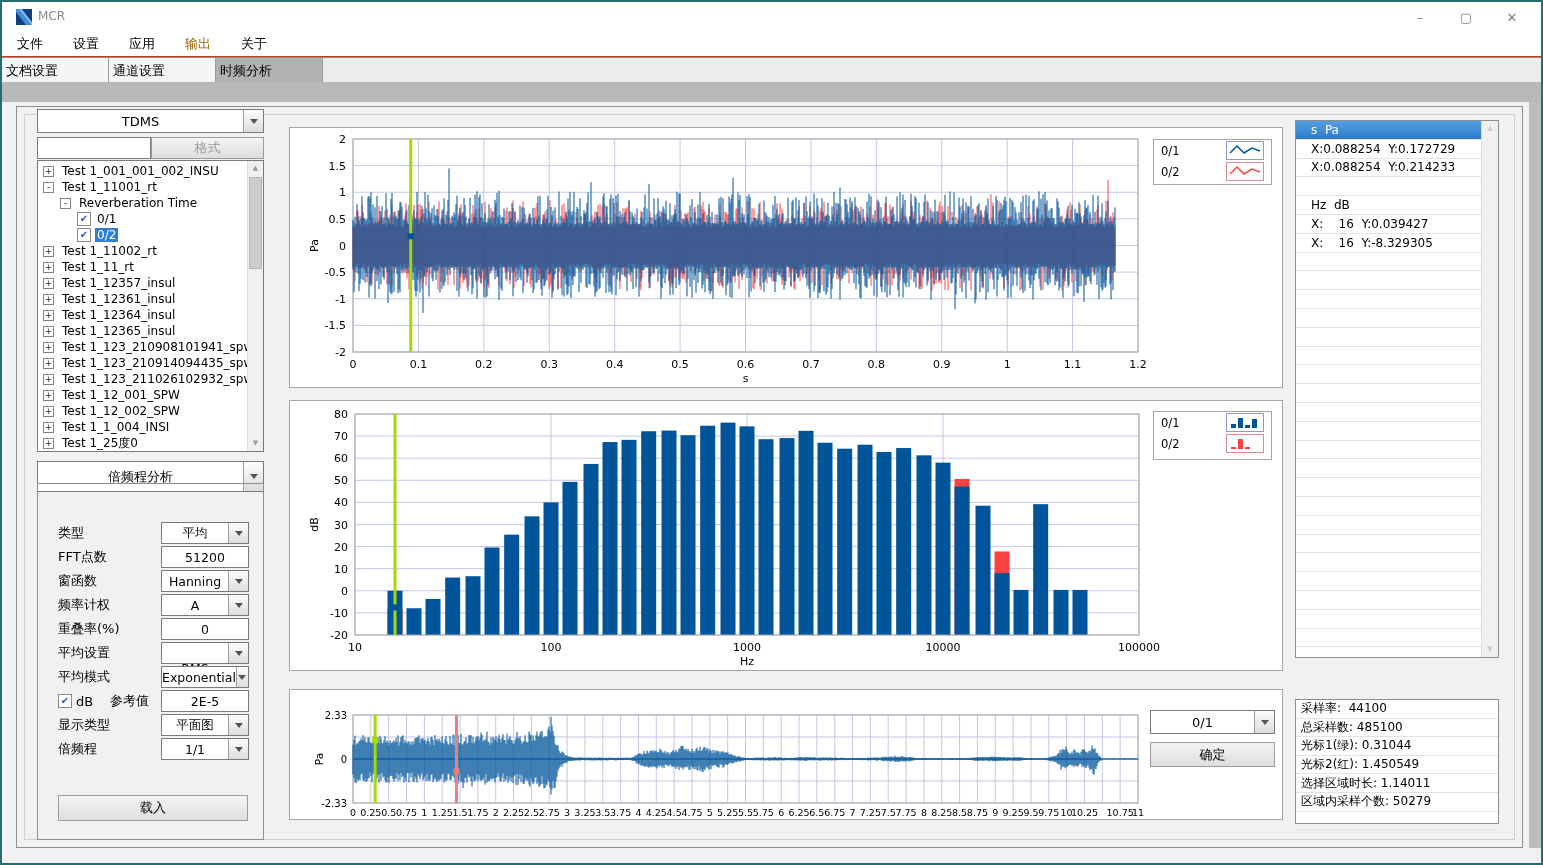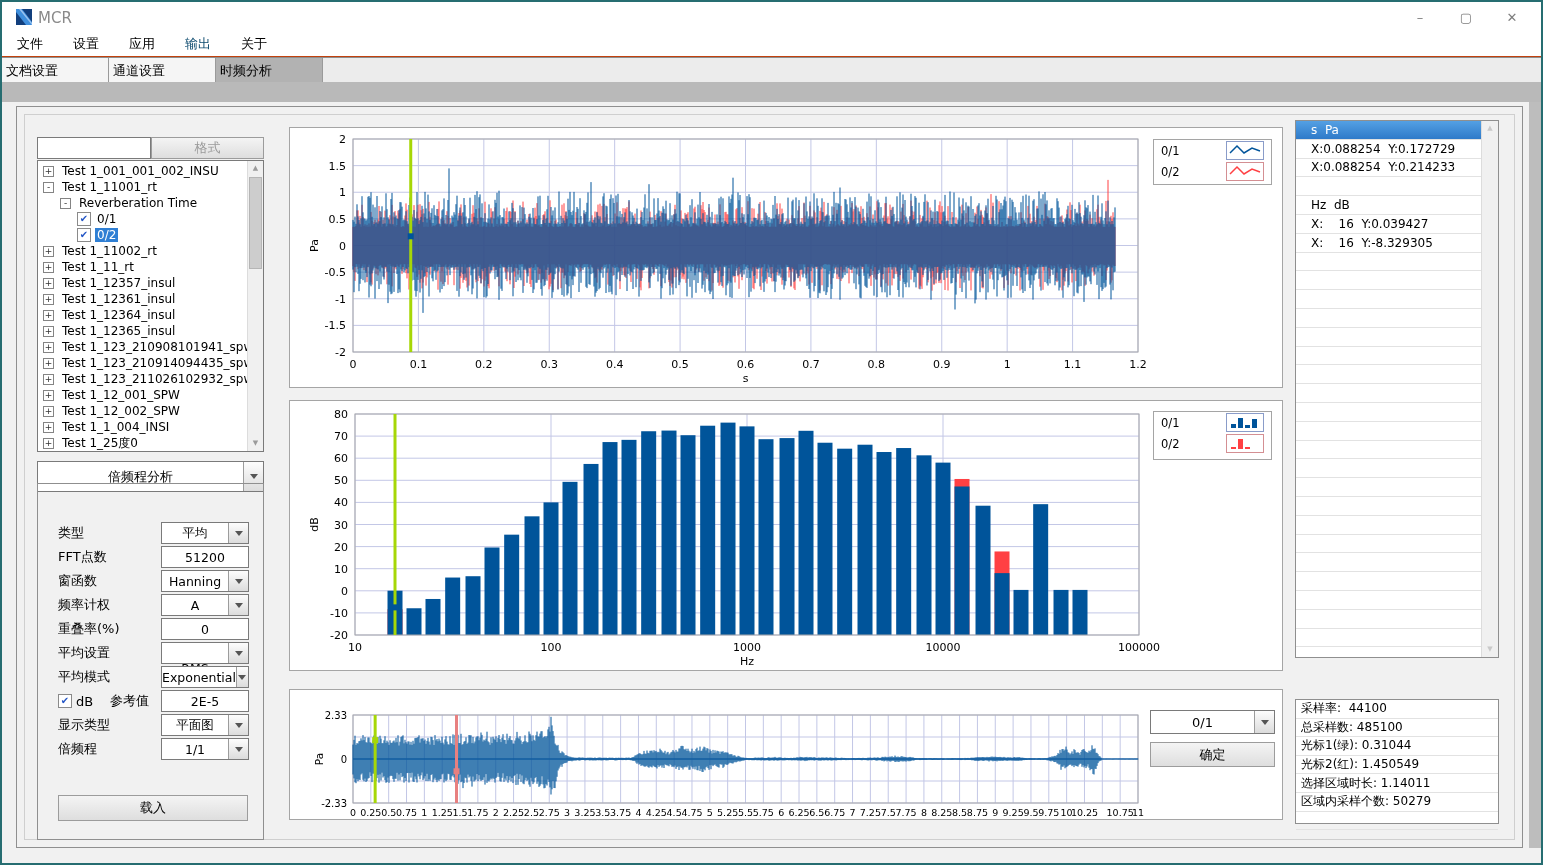--- a/index.html
+++ b/index.html
@@ -1,26 +1,26 @@
 <!DOCTYPE html>
 <html><head>
 <meta charset="utf-8">
 <style>
   html,body{margin:0;padding:0;background:#d8d8d8;font-family:"DejaVu Sans","Liberation Sans",sans-serif;}
   .screen{position:relative;width:1543px;height:865px;background:#f1f1f1;border:2px solid #266d71;box-sizing:border-box;overflow:hidden;}
   .abs{position:absolute;}
   
   #titlebar{left:0;top:0;width:100%;height:30px;background:#ffffff;}
-  #app-title{left:36px;top:7px;font-size:15px;color:#8a8a8a;}
+  #app-title{left:36px;top:7px;font-size:12px;color:#8a8a8a;}
   #win-controls{right:6px;top:0;height:30px;display:flex;}
   .winbtn{width:46px;height:30px;display:flex;align-items:center;justify-content:center;color:#7d7d7d;font-size:13px;cursor:default;}
   
   #menubar{left:0;top:30px;width:100%;height:24px;background:#ffffff;border-bottom:5px solid #c2410c;display:flex;align-items:center;}
   .menu-item{padding:0 15px;font-size:13px;color:#000;}
-  .menu-item.disabled{color:#0c4a6e;}
+  .menu-item.disabled{color:#a16207;}
   
   #tabbar{left:0;top:55px;width:100%;height:25px;background:#ececec;border-top:1px solid #8e8e8e;display:flex;}
   .tab{width:107px;height:25px;display:flex;align-items:center;padding-left:4px;font-size:13px;background:#f5f5f5;border-right:1px solid #9a9a9a;box-sizing:border-box;}
   .tab.active{background:#b2b2b2;}
   #grayband{left:0;top:80px;width:100%;height:20px;background:#b9b9b9;}
   #outer-panel{left:14px;top:104px;width:1507px;height:742px;border:1px solid #8f8f8f;box-sizing:border-box;}
   #inner-panel{left:22px;top:112px;width:1491px;height:726px;border:1px solid #cfcfcf;box-sizing:border-box;}
   #right-strip{left:1527px;top:100px;width:13px;height:746px;background:#bdbdbd;}
   
   .combo{background:#fff;border:1px solid #7a7a7a;display:flex;align-items:stretch;box-sizing:border-box;}
@@ -106,20 +106,24 @@
       <div class="tab">文档设置</div>
       <div class="tab">通道设置</div>
       <div class="tab active">时频分析</div>
     </div>
   <div class="abs" id="grayband"></div>
 
   <div class="abs" id="outer-panel"></div>
   <div class="abs" id="inner-panel"></div>
   <div class="abs" id="right-strip"></div>
 
+  <div class="abs combo" id="fmt-combo" style="left:35px;top:107px;width:227px;height:24px">
+    <span class="cval">TDMS</span>
+    <span class="carrow"></span>
+  </div>
   <input class="abs real" id="filter-input" style="left: 35px; top: 135px; width: 114px; height: 22px;" value="">
   <div class="abs btn disabled" id="fmt-btn" style="left:149px;top:135px;width:113px;height:22px">格式</div>
 
   <div class="abs tbox" id="tree-box">
     <div id="tree">
         <div class="tree-row" style="padding-left: 4px;">
           <span class="expander">+</span>
           <span class="tree-label">Test 1_001_001_002_INSU</span>
         </div>
         <div class="tree-row" style="padding-left: 4px;">

